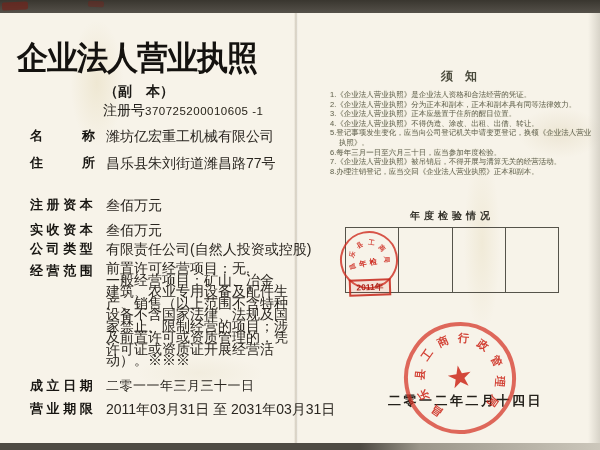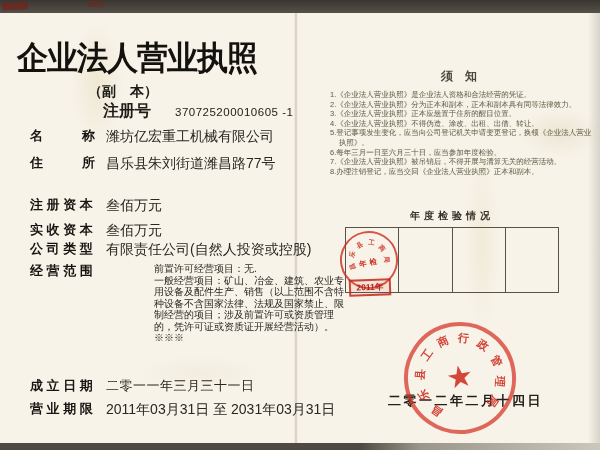--- a/index.html
+++ b/index.html
@@ -19,31 +19,31 @@
       radial-gradient(ellipse 60px 36px at 560px 120px, rgba(190,170,120,.18), transparent 70%),
       radial-gradient(ellipse 90px 26px at 200px 360px, rgba(195,180,130,.10), transparent 70%);}
   .fold{position:absolute;left:294px;top:0;bottom:0;width:4px;
     background:linear-gradient(90deg,rgba(120,105,80,0),rgba(110,95,70,.28),rgba(255,255,255,.5));}
   .edge-right{position:absolute;right:0;top:0;bottom:0;width:12px;
     background:linear-gradient(90deg,transparent,rgba(90,85,70,.20));}
 
   
   .title{position:absolute;left:17px;top:24px;margin:0;font-size:31px;font-weight:900;
     color:#14120f;letter-spacing:-1px;transform:scaleY(1.06);white-space:nowrap;}
-  .subtitle{position:absolute;left:88px;top:70px;font-size:14px;font-weight:bold;color:#1c1a16;}
+  .subtitle{position:absolute;left:104px;top:70px;font-size:14px;font-weight:bold;color:#1c1a16;}
   .regline{position:absolute;left:103px;top:88px;white-space:nowrap;}
-  .reglabel{font-size:16px;font-weight:bold;color:#201d18;margin-right:24px;}
+  .reglabel{font-size:14px;font-weight:normal;color:#201d18;margin-right:0;}
   .regno{font-size:11.5px;color:#262219;letter-spacing:.5px;}
   .row{position:absolute;left:30px;display:flex;align-items:flex-start;}
   .flabel{display:inline-block;width:76px;flex:none;font-size:13px;font-weight:bold;
     color:#171511;white-space:nowrap;}
   .row-rep .flabel{font-size:11px;letter-spacing:.5px;padding-top:1px;}
   .fvalue{font-size:14px;color:#2a2620;white-space:nowrap;padding-top:1px;}
   .fvalue-lg{font-size:13px;letter-spacing:.5px;padding-top:0;}
-  .scope{white-space:normal;width:194px;font-size:10px;line-height:11.5px;color:#2a2620;margin-left:48px;}
+  .scope{white-space:normal;width:194px;font-size:14px;line-height:11.5px;color:#2a2620;}
 
   
   .notice-title{position:absolute;left:330px;top:55px;width:258px;text-align:center;
     font-size:12px;font-weight:bold;color:#4a4a3c;font-family:Liberation Mono, monospace;}
   .notices{position:absolute;left:330px;top:77px;width:262px;color:#63635a;}
   .nitem{font-size:7.5px;line-height:9.6px;padding-left:9px;text-indent:-9px;
     text-shadow:0 0 1px rgba(190,190,90,.35);}
   .annual-title{position:absolute;left:352px;top:196px;width:200px;text-align:center;
     font-size:10px;font-weight:bold;letter-spacing:4px;color:#34322a;}
   .annual-table{position:absolute;left:345px;top:214px;width:212px;height:64px;

